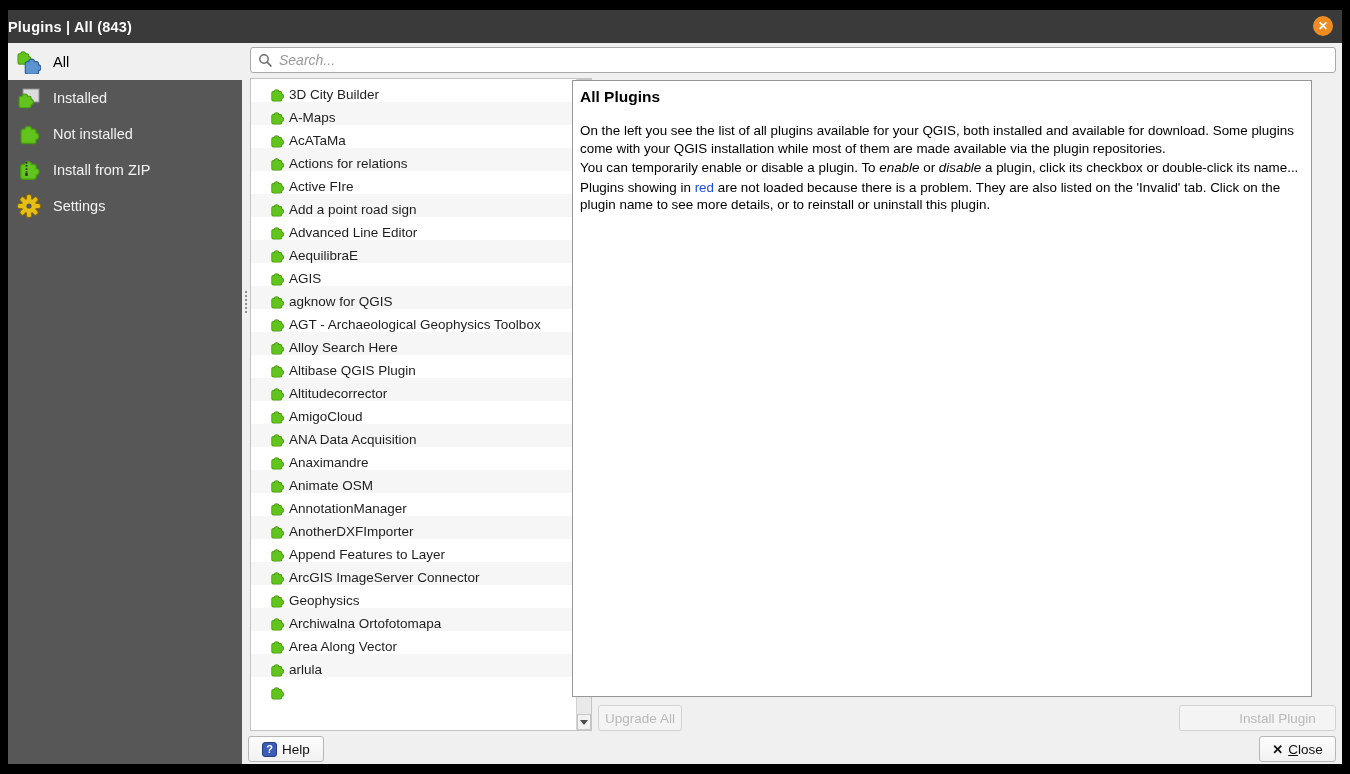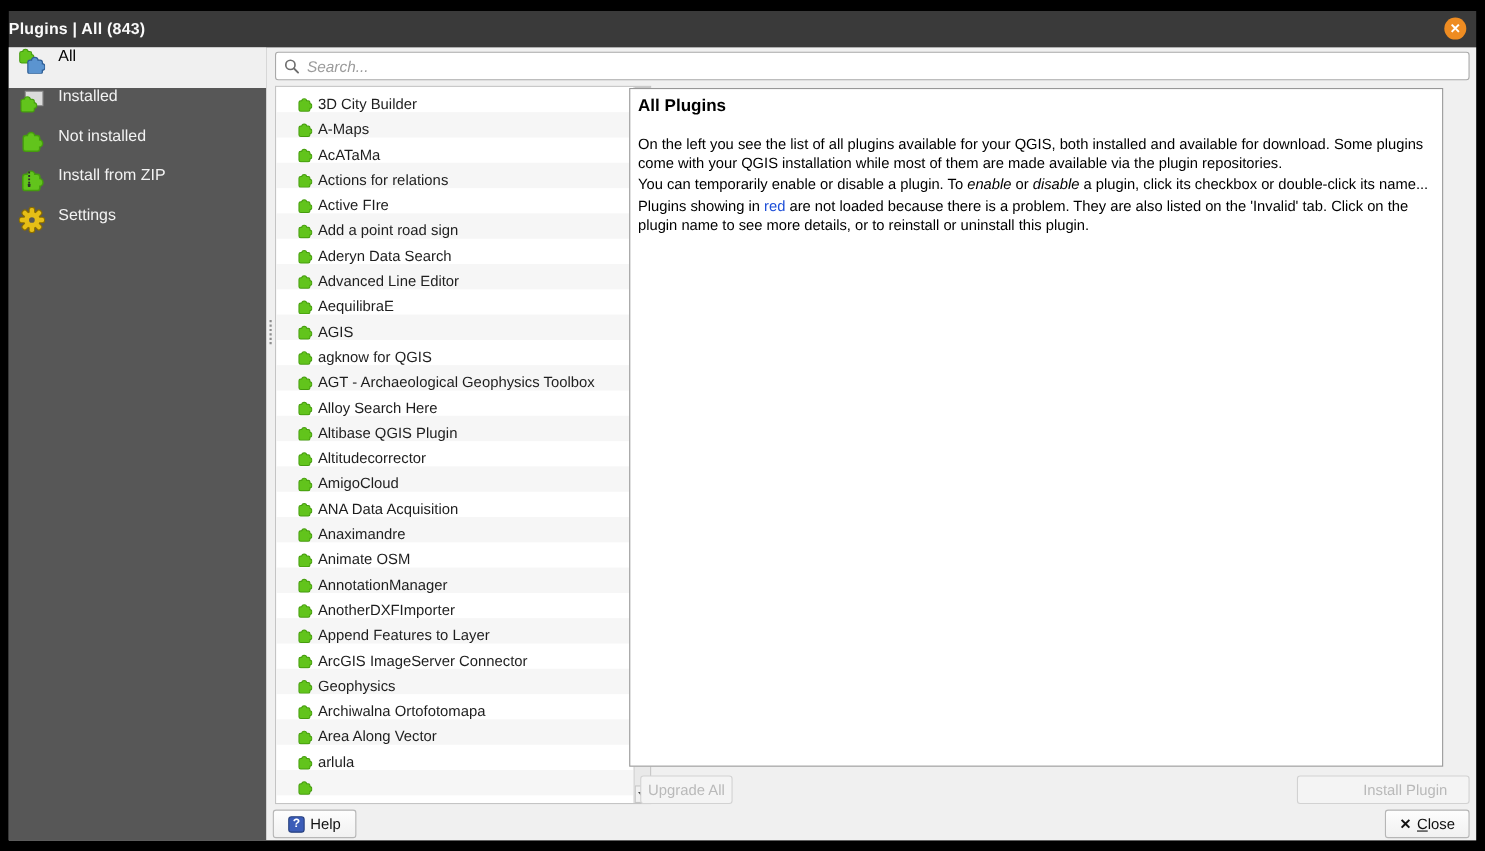--- a/index.html
+++ b/index.html
@@ -18,21 +18,21 @@
   .close-circle {
     position:absolute; right:9px; top:6px; width:20px; height:20px; border-radius:50%;
     background:#ee8c22; color:#fff; display:flex; align-items:center; justify-content:center;
     font-size:12px; font-weight:bold; cursor:pointer; line-height:1;
   }
   
   .content { position:absolute; left:8px; top:43px; width:1334px; height:721px; background:#f0f0f0; }
   
   .sidebar { position:absolute; left:0; top:0; width:234px; height:721px; background:#575757; }
   .side-item {
-    height:36px; display:flex; gap:12px; padding-left:9px;
+    height:36px; display:flex; align-items:center; gap:12px; padding-left:9px;
     color:#f2f2f2; font-size:14.5px; cursor:pointer;
   }
   .side-item.selected { background:#f0f0f0; color:#000; height:37px; }
   .icon24 { width:24px; height:24px; flex:none; display:inline-block; }
   .icon24 svg { width:24px; height:24px; display:block; }
   
   .search-wrap { position:absolute; left:242px; top:4px; width:1086px; height:26px; }
   .search-wrap input {
     width:100%; height:100%; border:1px solid #a9a9a9; border-radius:3px; background:#fff;
     padding:0 8px 0 28px; font-size:14px; color:#333; font-family:inherit; outline:none;
@@ -75,21 +75,21 @@
   .seg-italic { font-style:italic; }
   .seg-red { color:#1d4ed8; }
   
   .btn {
     position:absolute; height:26px; border:1px solid #b6b6b6; border-radius:3px;
     background:linear-gradient(#fdfdfd,#f1f1f1); font-size:13.5px; color:#111;
     display:flex; align-items:center; justify-content:center; gap:5px;
     cursor:pointer; font-family:inherit;
   }
   .btn.disabled { color:#b9b9b9; border-color:#d2d2d2; background:#f4f4f4; cursor:default; }
-  .btn-upgrade { left:574px; top:662px; width:84px; }
+  .btn-upgrade { left:590px; top:662px; width:84px; }
   .btn-install { left:1171px; top:662px; width:157px;padding-left:40px; }
   .btn-help { left:240px; top:693px; width:76px; }
   .btn-close { left:1251px; top:693px; width:77px; }
   .help-q {
     width:15px; height:15px; background:#3b5cb8; border:1px solid #27407e; border-radius:3px;
     color:#fff; font-size:11px; font-weight:bold; display:flex; align-items:center; justify-content:center;
   }
   .close-x { font-size:13px; font-weight:bold; color:#111; }
 </style>
 </head>
@@ -344,37 +344,20 @@
                 <circle cx="7.5" cy="4.5" r="2.1"></circle>
                 <circle cx="13" cy="9.5" r="2.1"></circle>
               </g>
               <g fill="#62c41c">
                 <rect x="2.5" y="4.5" width="10.5" height="10" rx="1.3"></rect>
                 <circle cx="7.5" cy="4.5" r="2.1"></circle>
                 <circle cx="13" cy="9.5" r="2.1"></circle>
               </g>
             </svg>
           </span>
-          <span>Aderyn Data Search</span>
-        </div>
-        <div class="prow">
-          <span class="icon14">
-            <svg viewBox="0 0 16 16">
-              <g stroke="#459c0e" stroke-width="2" fill="#459c0e">
-                <rect x="2.5" y="4.5" width="10.5" height="10" rx="1.3"></rect>
-                <circle cx="7.5" cy="4.5" r="2.1"></circle>
-                <circle cx="13" cy="9.5" r="2.1"></circle>
-              </g>
-              <g fill="#62c41c">
-                <rect x="2.5" y="4.5" width="10.5" height="10" rx="1.3"></rect>
-                <circle cx="7.5" cy="4.5" r="2.1"></circle>
-                <circle cx="13" cy="9.5" r="2.1"></circle>
-              </g>
-            </svg>
-          </span>
           <span>Advanced Line Editor</span>
         </div>
         <div class="prow">
           <span class="icon14">
             <svg viewBox="0 0 16 16">
               <g stroke="#459c0e" stroke-width="2" fill="#459c0e">
                 <rect x="2.5" y="4.5" width="10.5" height="10" rx="1.3"></rect>
                 <circle cx="7.5" cy="4.5" r="2.1"></circle>
                 <circle cx="13" cy="9.5" r="2.1"></circle>
               </g>

